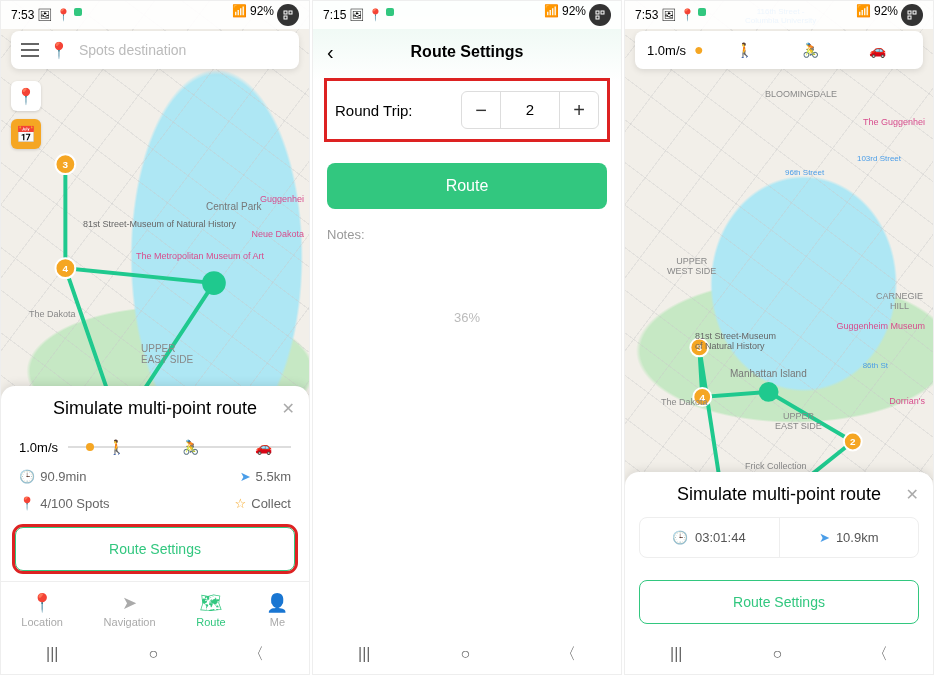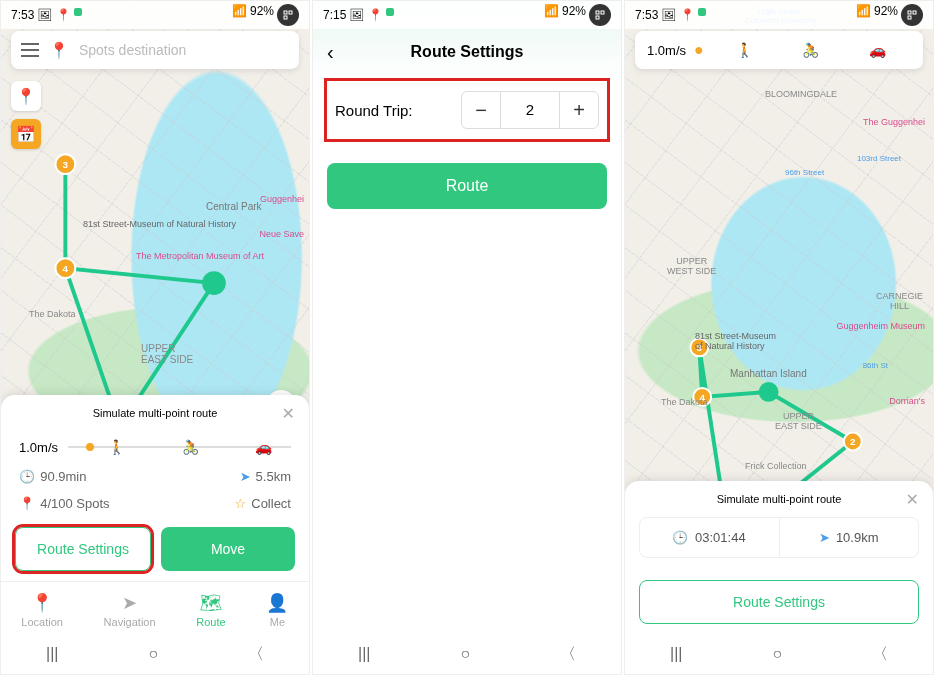--- a/index.html
+++ b/index.html
@@ -49,21 +49,21 @@
     .search-placeholder { color: #bbb; font-size: 14px; }
     
     .side-tools { position: absolute; left: 10px; top: 80px; display: flex; flex-direction: column; gap: 8px; z-index: 5;}
     .side-tool { width: 30px; height: 30px; background: #fff; border-radius: 6px; box-shadow: 0 1px 3px rgba(0,0,0,0.15); display: flex; align-items: center; justify-content: center; color: #aaa; }
     .side-tool.orange { background: #f5a623; color: #fff; }
     .refresh-btn { position: absolute; right: 12px; bottom: 252px; width: 32px; height: 32px; background: #fff; border-radius: 50%; box-shadow: 0 1px 3px rgba(0,0,0,0.2); display: flex; align-items: center; justify-content: center; color: #666; z-index:5;}
     
     
     .bottom-panel { position: absolute; bottom: 0; left: 0; right: 0; background: #fff; border-radius: 14px 14px 0 0; box-shadow: 0 -2px 10px rgba(0,0,0,0.1); z-index: 6; }
     .panel-header { display: flex; justify-content: center; align-items: center; padding: 12px; position: relative; }
-    .panel-title { font-size: 11px; font-weight: 500; }
+    .panel-title { font-size: 18px; font-weight: 500; }
     .close-x { position: absolute; right: 14px; color: #aaa; font-size: 16px; cursor: pointer; }
     .speed-row { display: flex; align-items: center; padding: 6px 18px; gap: 10px; }
     .speed-val { font-size: 13px; font-weight: 500; text-align: right; }
     .speed-slider { flex: 1; position: relative; height: 20px; display: flex; align-items: center; }
     .slider-track { position: absolute; left: 0; right: 0; height: 2px; background: #ddd; }
     .slider-thumb { position: absolute; left: 8%; width: 8px; height: 8px; background: #f5a623; border-radius: 50%; }
     .mode-icons { display: flex; gap: 20px; position: absolute; left: 10%; right: 0; justify-content: space-around; font-size: 14px; color: #999;}
     .stats-row { display: flex; justify-content: space-between; padding: 6px 18px; font-size: 13px; }
     .stat { display: flex; align-items: center; gap: 5px; color: #666;}
     .stat-icon { color: #32c77f; }
@@ -121,21 +121,21 @@
       <text class="waypoint-txt" x="65" y="89">3</text>
     <circle class="waypoint" cx="65" cy="190" r="10"></circle>
       <text class="waypoint-txt" x="65" y="194">4</text>
   </svg>
   <div class="map-poi" style="left:82px;top:218px;color:#666">81st Street-Museum
 of Natural History</div>
   <div class="map-poi pink" style="left:135px;top:250px">The Metropolitan
 Museum of Art</div>
   <div class="map-poi" style="left:28px;top:308px;color:#888">The Dakota</div>
   <div class="map-poi pink" style="right:5px;top:193px">Guggenhei</div>
-  <div class="map-poi pink" style="right:5px;top:228px">Neue Save</div>
+  <div class="map-poi pink" style="right:5px;top:228px">Neue Dakota</div>
   <div class="map-street" style="left:140px;top:342px;color:#888;font-size:10px;white-space:pre">UPPER
 EAST SIDE</div>
   <div class="map-street" style="left:205px;top:200px;right:auto;color:#777;font-size:10px">Central Park</div>
   <div class="map-street" style="right:20px;top:40px;color:#888;font-size:10px">MANHATTAN</div>
 
   <div class="status-bar">
     <div class="status-left">
         <span>7:53</span>
         <span>🖼 📍</span>
         <span class="status-dot green"></span>
@@ -201,21 +201,20 @@
           <span class="stat-icon">📍</span>
           <span>4/100 Spots</span>
         </span>
       <span class="stat">
           <span class="stat-icon orange">☆</span>
           <span>Collect</span>
         </span>
     </div>
     <div class="btn-row">
       <div class="btn btn-outline highlight-red">Route Settings</div>
-      <div class="btn btn-fill">Move</div>
     </div>
     <div class="bottom-nav">
       <div class="nav-item">
           <span class="nav-icon">📍</span>
           <span>Location</span>
         </div>
       <div class="nav-item">
           <span class="nav-icon">➤</span>
           <span>Navigation</span>
         </div>
@@ -262,21 +261,23 @@
   <div class="rt-box">
     <span class="rt-label">Round Trip:</span>
     <div class="stepper">
       <div class="step-btn">−</div>
       <div class="step-val">2</div>
       <div class="step-btn">+</div>
     </div>
   </div>
   <div class="save-btn">Route</div>
   <div class="notes">
-  </div>
+    <div class="notes-title">Notes:</div>
+  </div>
+  <div class="battery-pct">36%</div>
   <div style="flex:1"></div>
   <div class="android-nav">
     <span class="an-btn">|||</span>
     <span class="an-btn">○</span>
     <span class="an-btn">〈</span>
   </div>
 </div>
 
 <div class="phone">
   <div class="map-bg3"></div>

